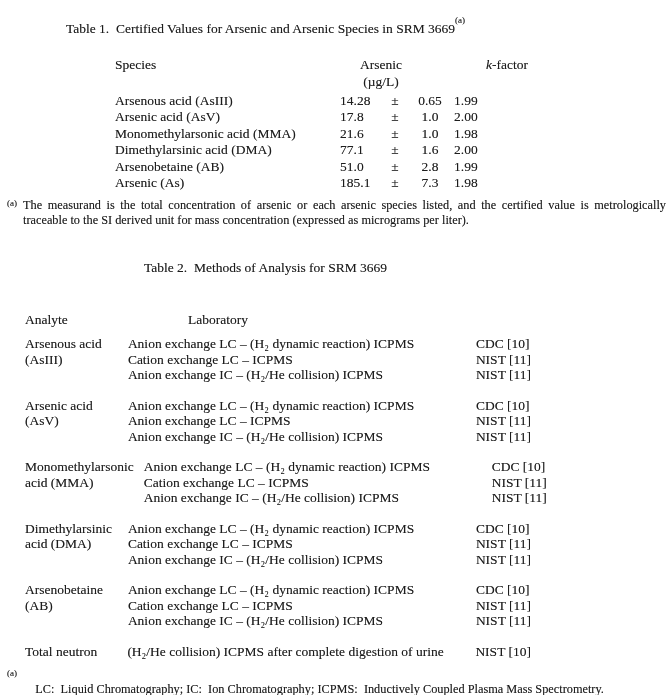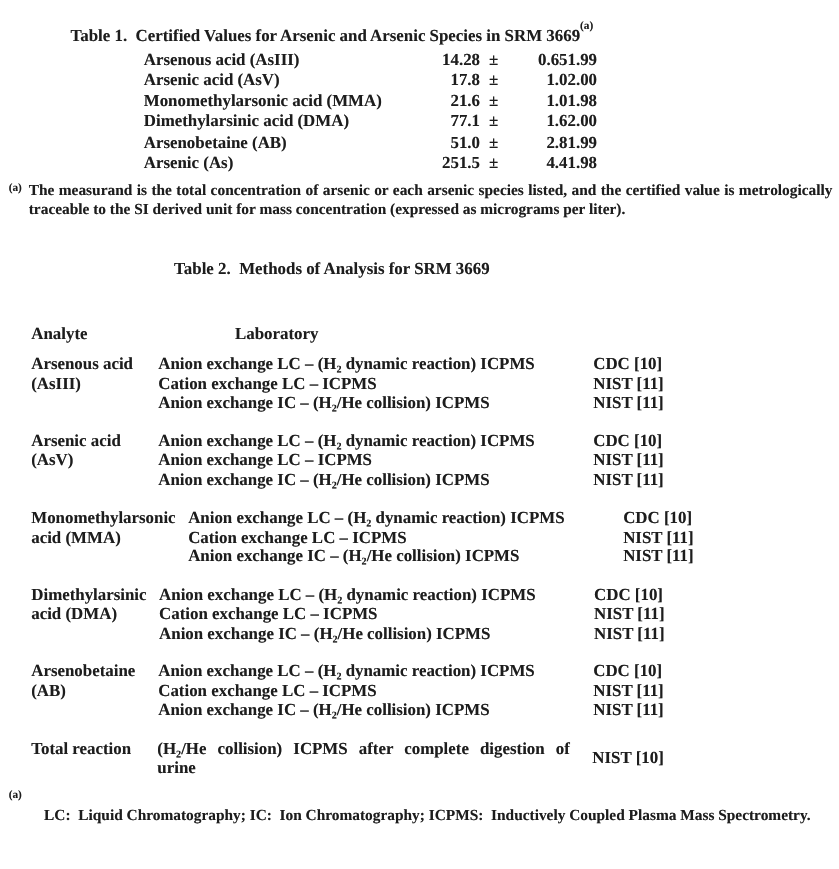--- a/index.html
+++ b/index.html
@@ -5,21 +5,21 @@
   html, body { margin: 0; padding: 0; }
   body {
     width: 671px; height: 695px;
     background: #ffffff;
     overflow: hidden;
     font-family: "Liberation Serif", "DejaVu Serif", serif;
     font-size: 13.5px;
     color: #1d1d1d;
     text-shadow: 0 0 0.5px rgba(30,30,30,0.45);
   }
-  .page { position: relative; width: 531px; height: 695px; font-weight: bold; }
+  .page { position: relative; width: 531px; height: 695px; }
 
   
   .tbl-title {
     text-align: center;
     white-space: pre;
     line-height: 17px;
   }
   .t1-title { padding-top: 16px; }
   .t2-title { margin-top: 31px; }
   sup.marker {
@@ -33,23 +33,23 @@
     display: grid;
     grid-template-columns: 225px 44px 22px 48px 106px;
     margin-left: 115px;
     line-height: 16.5px;
   }
   .t1-grid.hdr { grid-template-columns: 225px 114px 106px; line-height: 17px; }
   .t1-head-wrap { margin-top: 19px; }
   .t1-body { margin-top: 3px; }
   .t1h-ars { text-align: center; position: relative; left: -16px; }
   .t1h-k   { text-align: center; }
-  .t1-val  { text-align: right; }
+  .t1-val  { }
   .t1-pm   { text-align: center; }
-  .t1-unc  { text-align: right; }
+  .t1-unc  { text-align: center; }
   .t1-k    { text-align: left; }
   .t1-species, .t2-method, .t2-lab { white-space: nowrap; }
 
   
   .footnote {
     position: relative;
     margin-left: 7px;
     font-size: 12.3px;
     line-height: 15px;
     padding-left: 16px;
@@ -77,20 +77,32 @@
   .t2-method { width: 348px; box-sizing: border-box; padding-right: 18px; }
   .t2-method.wrap { white-space: normal; text-align: justify; }
 </style>
 </head>
 <body>
 
 <div class="page">
 
   <div class="tbl-title t1-title"><span>Table 1.  Certified Values for Arsenic and Arsenic Species in SRM 3669</span><sup class="marker">(a)</sup></div>
 
+  <div class="t1-head-wrap">
+    <div class="t1-grid hdr">
+      <div>Species</div>
+      <div class="t1h-ars">Arsenic</div>
+      <div class="t1h-k"><i>k</i><span>-factor</span></div>
+    </div>
+    <div class="t1-grid hdr">
+      <div></div>
+      <div class="t1h-ars">(µg/L)</div>
+      <div></div>
+    </div>
+  </div>
 
   <div class="t1-body">
     <div class="t1-grid">
       <span class="t1-species">Arsenous acid (AsIII)</span>
       <span class="t1-val">14.28</span>
       <span class="t1-pm">±</span>
       <span class="t1-unc">0.65</span>
       <span class="t1-k">1.99</span>
     </div>
     <div class="t1-grid">
@@ -116,23 +128,23 @@
     </div>
     <div class="t1-grid">
       <span class="t1-species">Arsenobetaine (AB)</span>
       <span class="t1-val">51.0</span>
       <span class="t1-pm">±</span>
       <span class="t1-unc">2.8</span>
       <span class="t1-k">1.99</span>
     </div>
     <div class="t1-grid">
       <span class="t1-species">Arsenic (As)</span>
-      <span class="t1-val">251.5</span>
-      <span class="t1-pm">±</span>
-      <span class="t1-unc">4.4</span>
+      <span class="t1-val">185.1</span>
+      <span class="t1-pm">±</span>
+      <span class="t1-unc">7.3</span>
       <span class="t1-k">1.98</span>
     </div>
   </div>
 
   <div class="footnote t1-fn">
     <sup class="marker">(a)</sup><span>The measurand is the total concentration of arsenic or each arsenic species listed, and the certified value is metrologically traceable to the SI derived unit for mass concentration (expressed as micrograms per liter).</span>
   </div>
 
   <div class="tbl-title t2-title"><span>Table 2.  Methods of Analysis for SRM 3669</span></div>
 
@@ -225,21 +237,21 @@
         <div class="t2-lab">NIST [11]</div>
       </div>
       <div class="t2-mrow">
         <div class="t2-method">Anion exchange IC – (H₂/He collision) ICPMS</div>
         <div class="t2-lab">NIST [11]</div>
       </div>
     </div>
   </div>
 
   <div class="t2-group">
-    <div class="t2-analyte">Total reaction</div>
+    <div class="t2-analyte">Total neutron</div>
     <div class="t2-rows">
       <div class="t2-mrow">
         <div class="t2-method wrap">(H₂/He collision) ICPMS after complete digestion of urine</div>
         <div class="t2-lab">NIST [10]</div>
       </div>
     </div>
   </div>
 
   <div class="footnote t2-fn">
     <sup class="marker">(a)</sup><span>LC:  Liquid Chromatography; IC:  Ion Chromatography; ICPMS:  Inductively Coupled Plasma Mass Spectrometry.</span>

